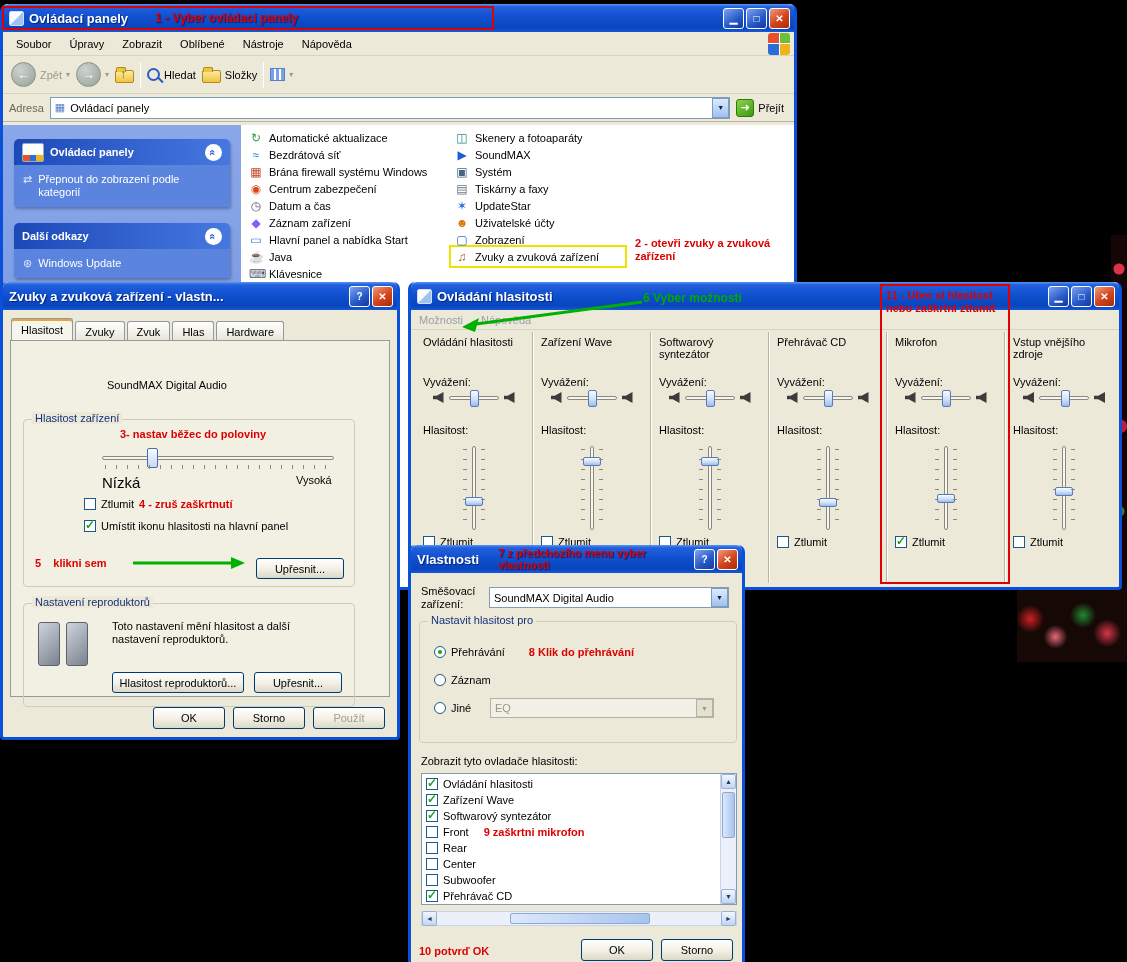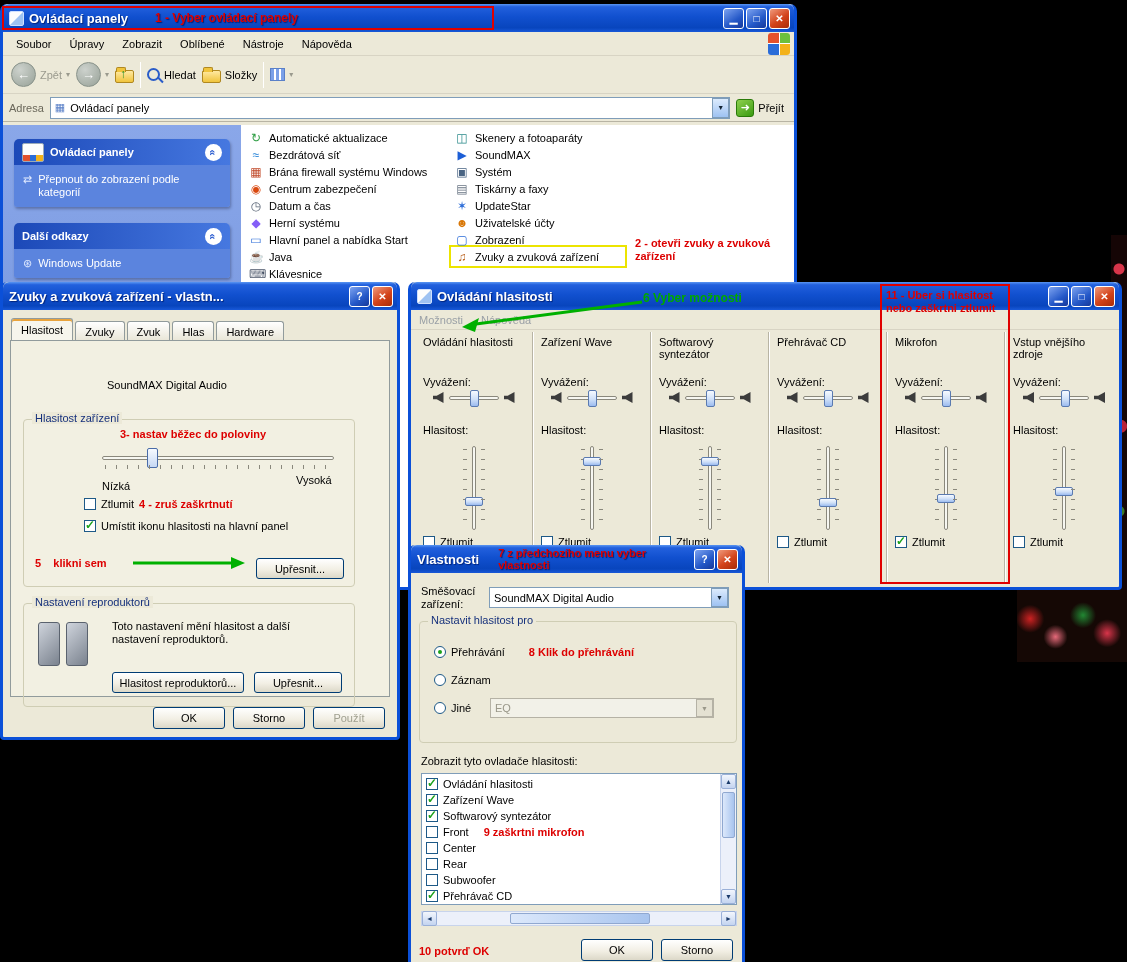--- a/index.html
+++ b/index.html
@@ -329,21 +329,21 @@
         <div class="ci" style="left:8px;top:56px">
             <span class="g" style="color: rgb(217, 72, 15);">◉</span>
             <span>Centrum zabezpečení</span>
           </div>
         <div class="ci" style="left:8px;top:73px">
             <span class="g" style="color: rgb(95, 106, 122);">◷</span>
             <span>Datum a čas</span>
           </div>
         <div class="ci" style="left:8px;top:90px">
             <span class="g" style="color: rgb(132, 94, 247);">◆</span>
-            <span>Herní systému</span>
+            <span>Záznam zařízení</span>
           </div>
         <div class="ci" style="left:8px;top:107px">
             <span class="g" style="color: rgb(43, 108, 216);">▭</span>
             <span>Hlavní panel a nabídka Start</span>
           </div>
         <div class="ci" style="left:8px;top:124px">
             <span class="g" style="color: rgb(179, 84, 30);">☕</span>
             <span>Java</span>
           </div>
         <div class="ci" style="left:8px;top:141px">
@@ -560,21 +560,21 @@
         <div class="abs" style="left:42px;top:30px"><span class="spk-big"></span></div>
         <div class="abs" style="left:96px;top:38px;font-size:11px">SoundMAX Digital Audio</div>
 
         <div class="grp" style="left:12px;top:78px;width:332px;height:168px">
           <span class="grp-t">Hlasitost zařízení</span>
           <div class="abs red" style="left:96px;top:8px">3- nastav běžec do poloviny</div>
           <div class="abs" style="left:16px;top:26px"><span class="spk-big" style="width:24px;height:22px"></span></div>
           <div class="strack" style="left:78px;top:36px;width:232px">
             <span class="sthumb" style="left: 44.2px;"></span>
           </div>
-          <div class="abs" style="left:78px;top:60px;font-size:11px">Nízká</div>
+          <div class="abs" style="left:78px;top:54px;font-size:15px">Nízká</div>
           <div class="abs" style="left:272px;top:54px;font-size:11px">Vysoká</div>
           <div class="abs row" style="left:60px;top:78px">
             <span class="cb"></span>
             <span>Ztlumit</span>
             <span class="red">4 - zruš zaškrtnutí</span>
           </div>
           <div class="abs row" style="left:60px;top:100px">
             <span class="cb on"></span>
             <span>Umístit ikonu hlasitosti na hlavní panel</span>
           </div>
@@ -657,25 +657,25 @@
               <span class="cb on"></span>
               <span>Softwarový syntezátor</span>
             </div>
           <div class="pli">
               <span class="cb"></span>
               <span>Front</span>
               <span class="red" style="margin-left:10px">9 zaškrtni mikrofon</span>
             </div>
           <div class="pli">
               <span class="cb"></span>
-              <span>Center</span>
+              <span>Rear</span>
             </div>
           <div class="pli">
               <span class="cb"></span>
-              <span>Rear</span>
+              <span>Center</span>
             </div>
           <div class="pli">
               <span class="cb"></span>
               <span>Subwoofer</span>
             </div>
           <div class="pli">
               <span class="cb on"></span>
               <span>Přehrávač CD</span>
             </div>
         </div>

